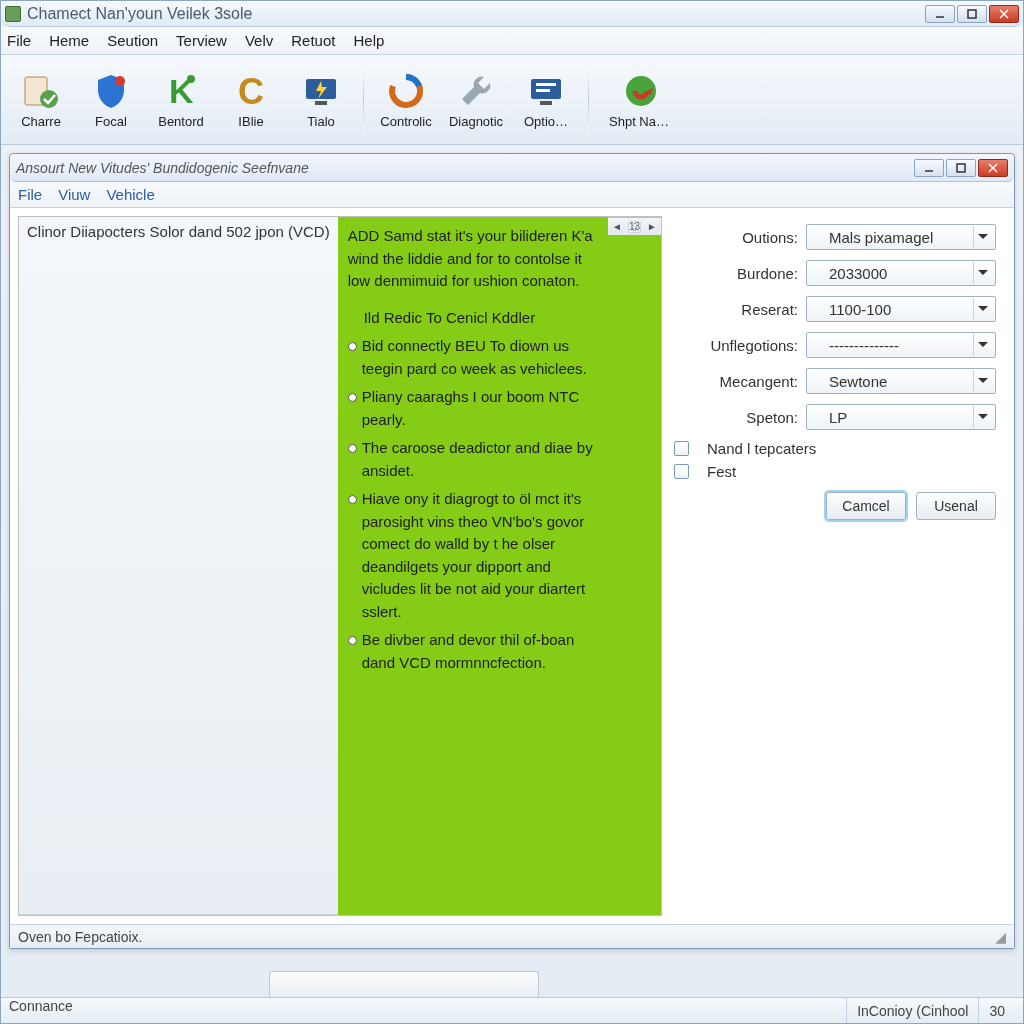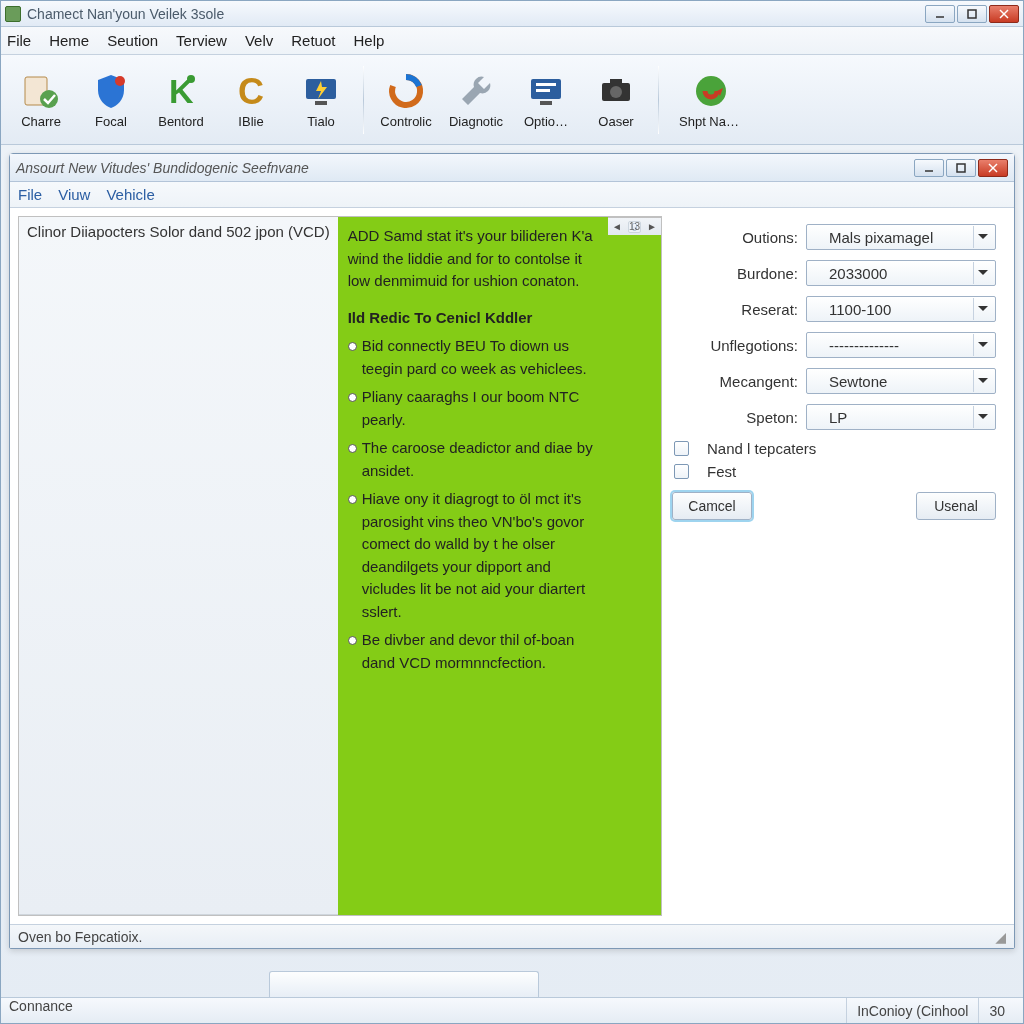--- a/index.html
+++ b/index.html
@@ -18,21 +18,21 @@
     background: linear-gradient(#eef3f8, #e5ecf4);
     border: 1px solid #8aa6c1;
     display: flex; flex-direction: column;
   }
   .titlebar {
     height: 26px;
     background: linear-gradient(#f6f9fd, #e1eaf5);
     border-bottom: 1px solid #b9c9da;
     display: flex; align-items: center;
     padding: 0 4px;
-    font-size: 14px; color: #4a5a6a;
+    font-size: 16px; color: #4a5a6a; border-radius: 10px;
   }
   .titlebar .app-icon {
     width: 16px; height: 16px; margin-right: 6px;
     background: #6a9c5a; border: 1px solid #3c6e2c; border-radius: 2px;
   }
   .titlebar .title { flex: 1; }
   .win-controls { display: flex; gap: 0; }
   .win-btn {
     width: 30px; height: 18px;
     border: 1px solid #8aa6c1; border-radius: 2px;
@@ -83,21 +83,21 @@
     border-radius: 4px 4px 2px 2px;
     background: #fff;
     display: flex; flex-direction: column;
     box-shadow: 0 2px 6px rgba(0,0,0,.15);
   }
   .child-titlebar {
     height: 28px;
     background: linear-gradient(#f3f7fc, #dfe9f4);
     border-bottom: 1px solid #b3c4d8;
     display: flex; align-items: center;
-    padding: 0 6px; font-style: italic; color: #555; font-size: 14px;
+    padding: 0 6px; font-style: italic; color: #555; font-size: 14px; border-radius: 6px;
   }
   .child-titlebar .app-icon { background:#7fb94a; border-color:#4a7d23; }
   .child-titlebar .title { flex:1; }
 
   .child-menubar {
     height: 26px;
     background: linear-gradient(#f6f9fc, #eef3f8);
     border-bottom: 1px solid #c5d1df;
     display: flex; align-items: center;
     padding: 0 8px; gap: 16px; font-size: 15px; color: #2b5ea3;
@@ -120,21 +120,21 @@
     padding: 6px 8px;
     background: linear-gradient(#f4f7fa, #e9eef4);
     border-bottom: 1px solid #cfd6dd;
     font-size: 15px; color: #333;
   }
   .doc-content {
     flex:1; padding: 8px 10px; font-size: 15px; color: #222; line-height: 1.5;
     overflow: hidden;
   }
   .doc-content p { margin-bottom: 14px; }
-  .doc-content .heading { font-weight: bold; margin: 10px 0 6px; }
+  .doc-content .heading { font-weight: normal; margin: 10px 16px 6px; }
   .doc-content ul { list-style: none; padding-left: 14px; }
   .doc-content ul li { position: relative; margin-bottom: 6px; }
   .doc-content ul li::before {
     content: ""; position:absolute; left:-14px; top:7px;
     width:7px; height:7px; border:1px solid #555; border-radius:50%; background:#fff;
   }
   .doc-scroll {
     height: 18px; border-top: 1px solid #c0c0c0;
     background: linear-gradient(#f1f4f8, #e3e9f0);
     display:flex; align-items:center;
@@ -169,21 +169,21 @@
     width: 18px; height:22px; display:flex;align-items:center;justify-content:center;
     border-left:1px solid #c6d2e0;
   }
   .combo .drop::after {
     content:""; border:5px solid transparent; border-top-color:#333; margin-top:4px;
   }
   .chk-row { display:flex; align-items:center; gap:18px; margin: 6px 0 6px 2px; font-size:15px; color:#333;}
   .chk {
     width:15px; height:15px; border:1px solid #7d98b5; border-radius:2px; background:linear-gradient(#fff,#eef3f8); cursor:pointer;
   }
-  .btn-row { display:flex; justify-content:space-between; gap:10px; margin-top:12px; }
+  .btn-row { display:flex; justify-content:flex-end; gap:10px; margin-top:12px; }
   .btn {
     min-width:80px; height:28px; padding:0 14px;
     border:1px solid #9fb1c6; border-radius:3px;
     background:linear-gradient(#fdfefe,#e6ecf3);
     cursor:pointer; font-size:14px; color:#333;
     display:flex; align-items:center; justify-content:center;
   }
   .btn.primary { box-shadow: 0 0 0 2px #9ed4ef; }
 
   
@@ -334,30 +334,20 @@
           <svg width="40" height="40">
             <rect x="5" y="8" width="30" height="20" rx="2" fill="#2c5e9e"></rect>
             <rect x="14" y="30" width="12" height="4" fill="#555"></rect>
             <rect x="10" y="12" width="20" height="3" fill="#fff"></rect>
             <rect x="10" y="18" width="14" height="3" fill="#fff"></rect>
           </svg>
         </div>
       <span class="lbl">Optio…</span>
     </div>
 
-    <div class="tool-item">
-      <div class="tool-ico">
-          <svg width="40" height="40">
-            <rect x="6" y="12" width="28" height="18" rx="2" fill="#333"></rect>
-            <circle cx="20" cy="21" r="6" fill="#666"></circle>
-            <rect x="14" y="8" width="12" height="6" fill="#333"></rect>
-          </svg>
-        </div>
-      <span class="lbl">Oaser</span>
-    </div>
 
     <div class="tool-sep"></div>
 
     <div class="tool-item" style="width:84px">
       <div class="tool-ico">
           <svg width="40" height="40">
             <circle cx="20" cy="20" r="15" fill="#4aa33a"></circle>
             <path d="M14 20 a6 6 0 1 0 12 0" fill="none" stroke="#c83b24" stroke-width="5"></path>
             <path d="M26 20 l6 -3 l-3 8 z" fill="#c83b24"></path>
           </svg>

